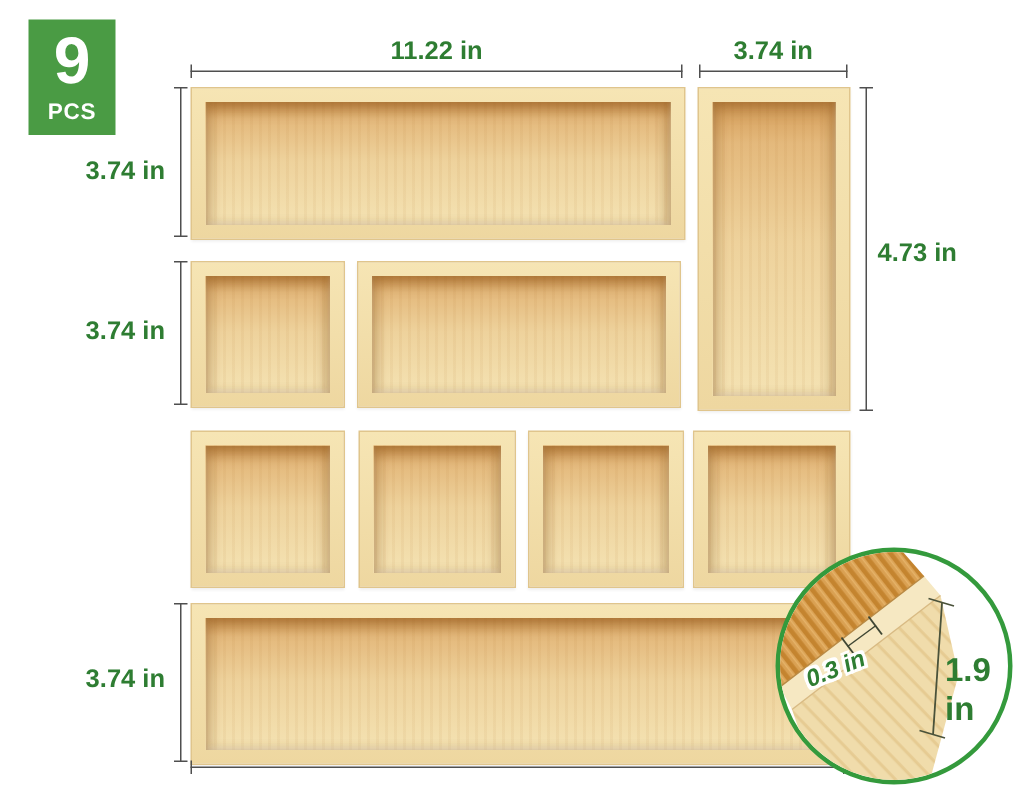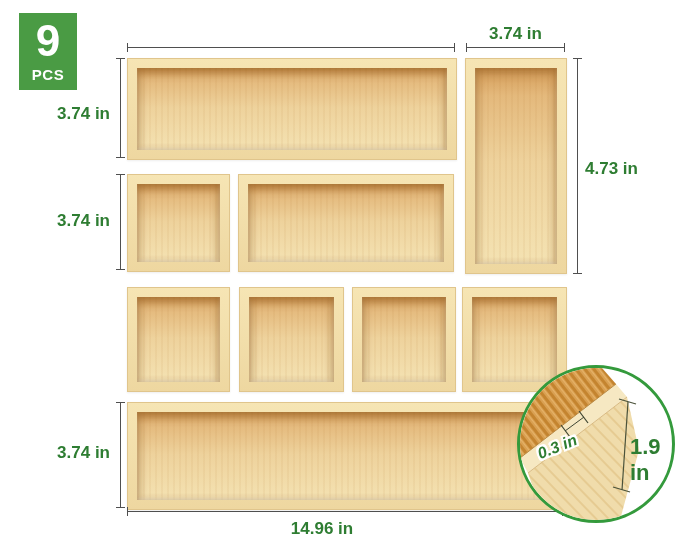--- a/index.html
+++ b/index.html
@@ -133,26 +133,26 @@
     </div>
   <div class="dim v" style="left:120px;top:402px;height:106px">
       <i class="t0"></i>
       <i class="t1"></i>
     </div>
   <div class="dim h" style="left:127px;top:511px;width:436px">
       <i class="t0"></i>
       <i class="t1"></i>
     </div>
 
+  <div class="dlabel c" style="left:241px;top:24px;width:100px">11.22 in</div>
   <div class="dlabel c" style="left:466px;top:24px;width:99px">3.74 in</div>
   <div class="dlabel r" style="left:38px;top:104px;width:72px">3.74 in</div>
   <div class="dlabel r" style="left:38px;top:211px;width:72px">3.74 in</div>
   <div class="dlabel" style="left:585px;top:159px">4.73 in</div>
   <div class="dlabel r" style="left:38px;top:443px;width:72px">3.74 in</div>
-  <div class="dlabel c" style="left:272px;top:519px;width:100px">14.96 in</div>
 
   <div class="inset">
     <svg width="152" height="152" viewBox="0 0 152 152">
       <defs>
         <pattern id="grainDark" width="7" height="7" patternUnits="userSpaceOnUse" patternTransform="rotate(-38)">
           <rect width="7" height="7" fill="#d9a052"></rect>
           <rect width="3" height="7" fill="#c4842f"></rect>
           <rect x="5" width="1" height="7" fill="#e6b369"></rect>
         </pattern>
         <pattern id="grainLight" width="9" height="9" patternUnits="userSpaceOnUse" patternTransform="rotate(-44)">

